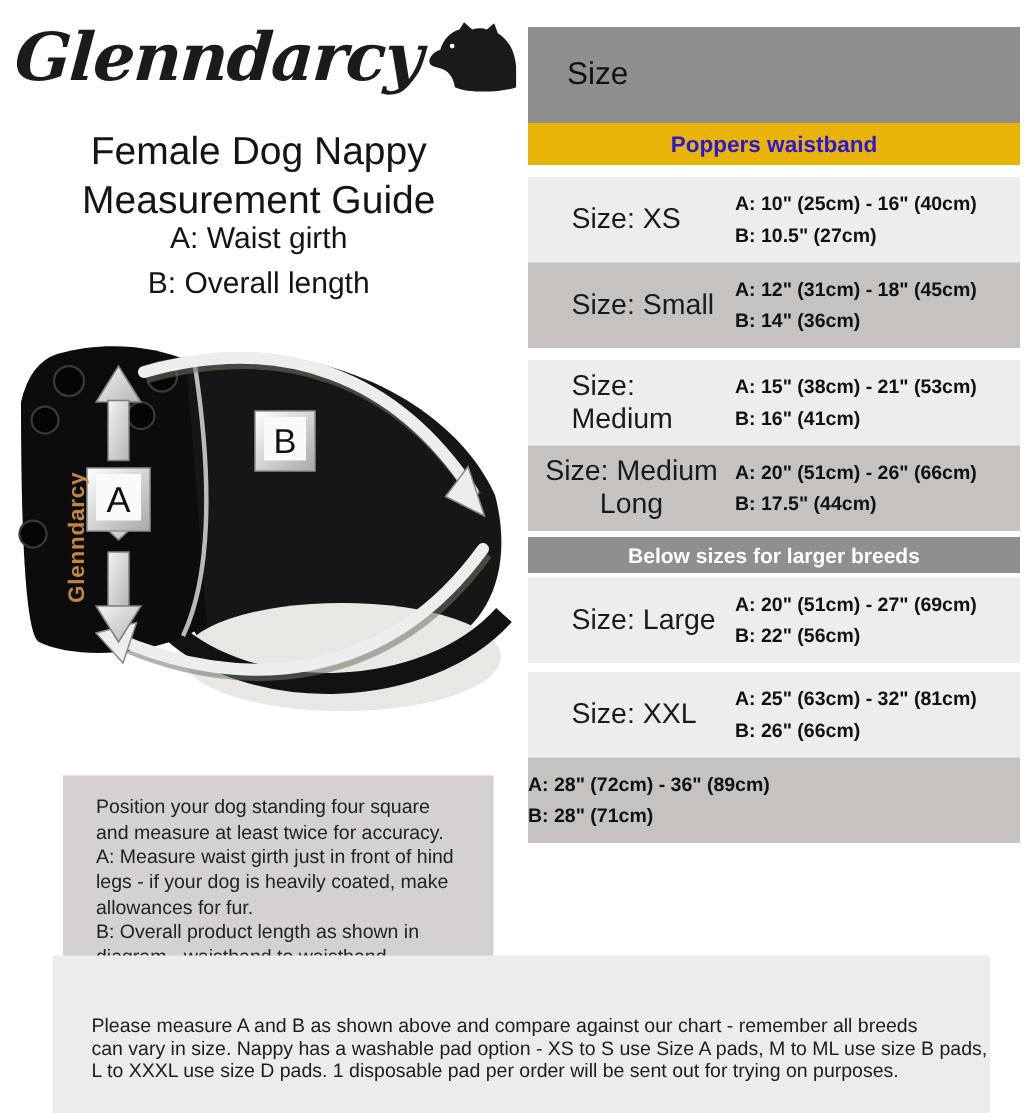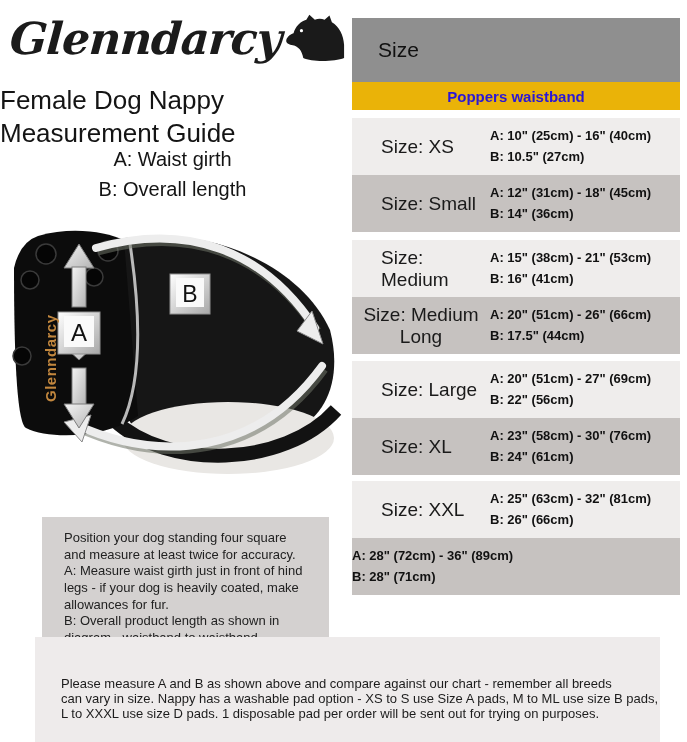--- a/index.html
+++ b/index.html
@@ -4,21 +4,21 @@
 <style>
   html,body{margin:0;padding:0;background:#ffffff;}
   .page{position:relative;width:687px;height:742px;background:#fff;overflow:hidden;
         font-family:"Liberation Sans", sans-serif;color:#161616;}
 
   
   .logo-row{position:absolute;left:10px;top:6px;width:336px;display:flex;
             align-items:center;justify-content:center;gap:4px;}
   .logo-text{font-family:"DejaVu Serif", serif;font-style:italic;font-weight:bold;
              font-size:44px;color:#1b1b1b;letter-spacing:-1px;transform:skewX(-4deg);}
-  .guide-title{position:absolute;left:0;top:84px;width:345px;text-align:left;
+  .guide-title{position:absolute;left:0;top:84px;width:345px;text-align:center;
                font-size:26px;line-height:1.25;color:#141414;}
   .legend{position:absolute;left:0;top:144px;width:345px;text-align:center;
           font-size:20px;line-height:1.5;color:#141414;}
 
   .photo{position:absolute;left:2px;top:218px;width:340px;height:272px;}
 
   .note-box{position:absolute;left:42px;top:481px;width:287px;height:126px;
             background:#d4d1d0;box-sizing:border-box;padding:13px 0 0 22px;
             font-size:13px;line-height:1.28;white-space:pre;color:#222;margin-top:36px;}
 
@@ -164,33 +164,27 @@
         </div>
     </div>
     <div class="row dark c">
       <div class="sz">Size: Medium Long</div>
       <div class="ms">
           <div>A: 20" (51cm) - 26" (66cm)</div>
           <div>B: 17.5" (44cm)</div>
         </div>
     </div>
     <div class="gap4"></div>
+    <div class="banner">Below sizes for larger breeds</div>
     <div class="gap3"></div>
     <div class="row light">
       <div class="sz">Size: Large</div>
       <div class="ms">
           <div>A: 20" (51cm) - 27" (69cm)</div>
           <div>B: 22" (56cm)</div>
-        </div>
-    </div>
-    <div class="row dark">
-      <div class="sz">Size: XL</div>
-      <div class="ms">
-          <div>A: 23" (58cm) - 30" (76cm)</div>
-          <div>B: 24" (61cm)</div>
         </div>
     </div>
     <div class="gap6"></div>
     <div class="row light">
       <div class="sz">Size: XXL</div>
       <div class="ms">
           <div>A: 25" (63cm) - 32" (81cm)</div>
           <div>B: 26" (66cm)</div>
         </div>
     </div>

